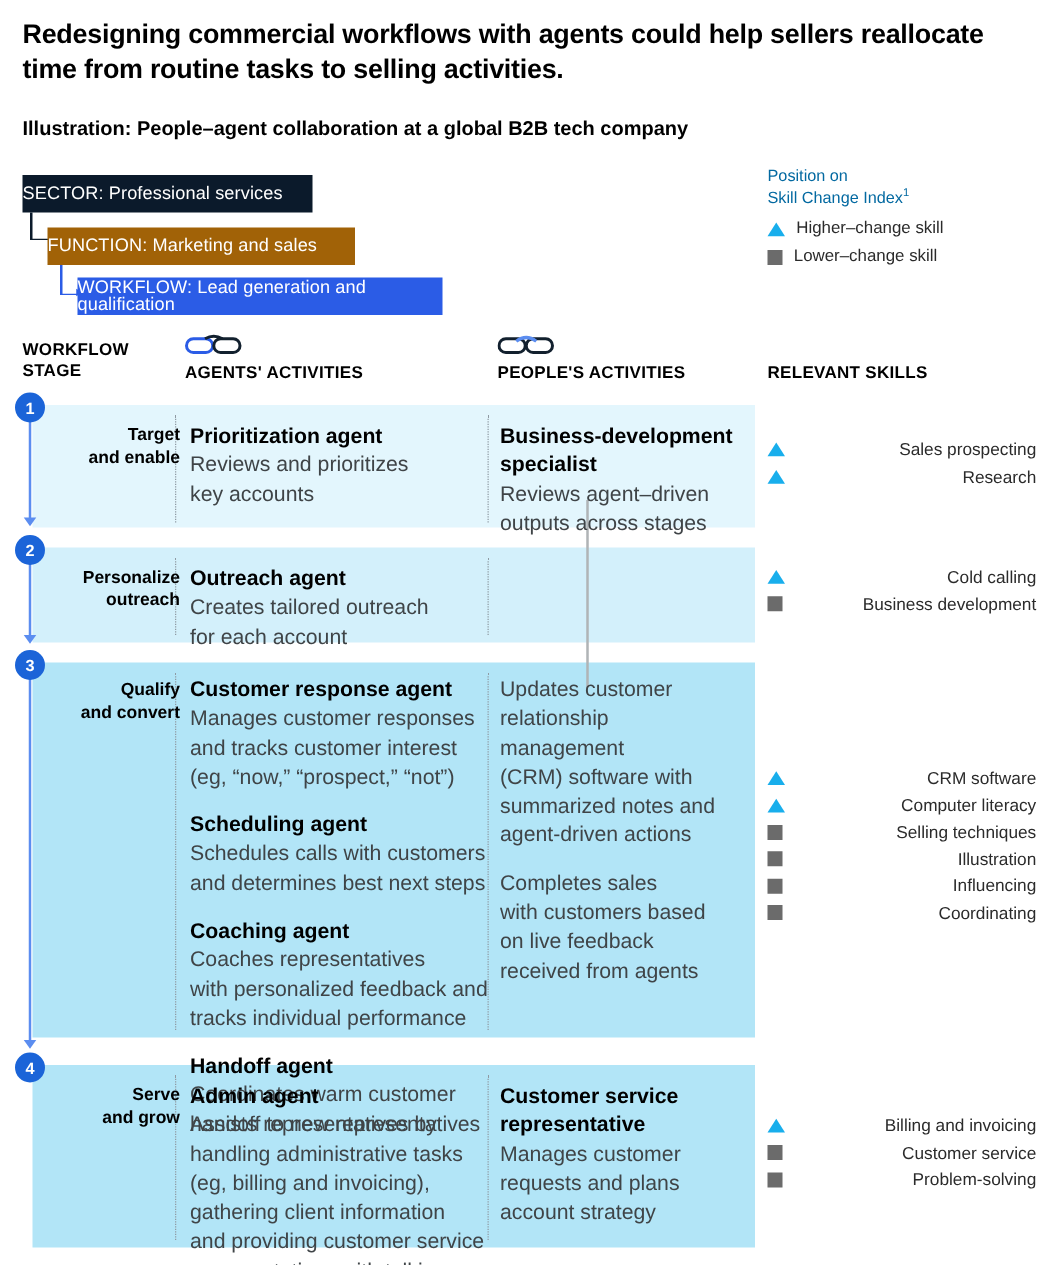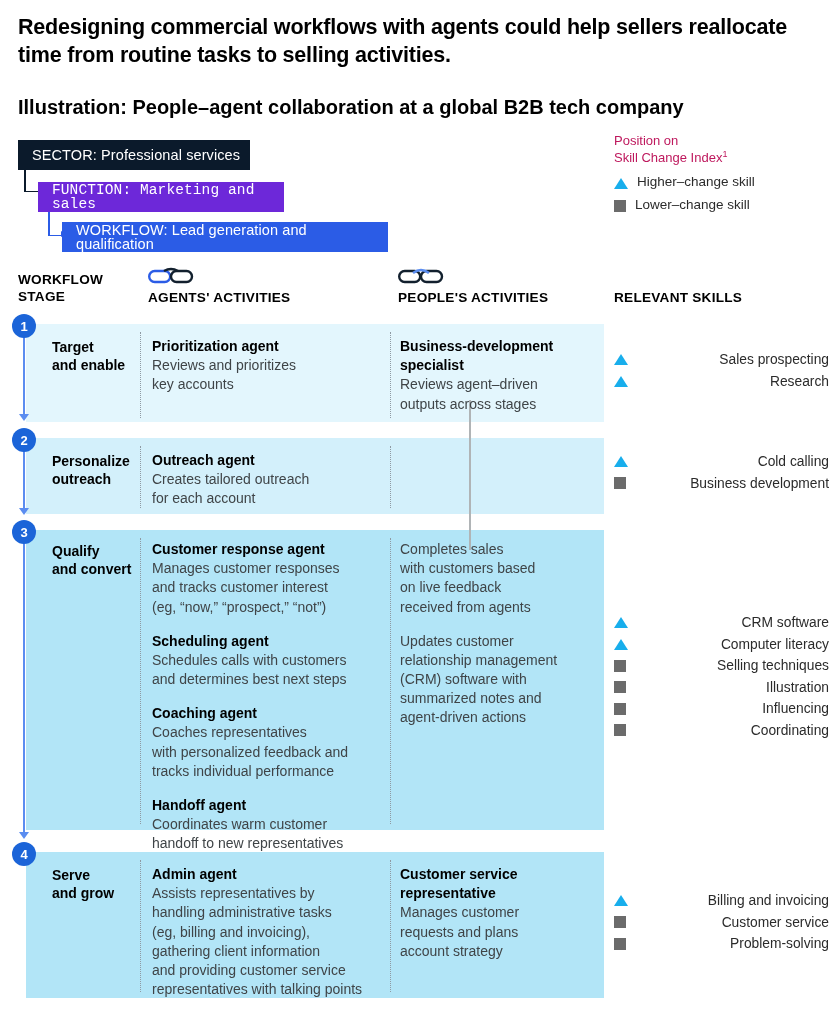--- a/index.html
+++ b/index.html
@@ -15,47 +15,47 @@
   .page{position:relative;width:832px;height:1012px;}
 
   
   .headline{
     position:absolute; left:18px; top:14px; width:800px;
     font-size:21.5px; font-weight:bold; line-height:1.30;
     letter-spacing:-0.2px; color:#000;
   }
   .subhead{
     position:absolute; left:18px; top:94px; width:700px;
-    font-size:20px; font-weight:bold; line-height:1.3; color:#000;
+    font-size:16px; font-weight:bold; line-height:1.3; color:#000;
   }
 
   
   .hbox{
     position:absolute; color:#ffffff;
     font-size:14.5px; line-height:1; display:flex; align-items:center;
-    padding-left:14px; box-sizing:border-box; letter-spacing:0.1px;
+    box-sizing:border-box; letter-spacing:0.1px;
   }
   .hbox.sector  {left:18px;  top:140px; width:232px; height:30px; background:#0b1a2b;}
-  .hbox.function{left:38px;  top:182px; width:246px; height:30px; background:#6d28d9;font-family:Liberation Mono, monospace;}
-  .hbox.workflow{left:62px;  top:222px; width:326px; height:30px; background:#2b5ce6;}
+  .hbox.function{left:38px;  top:182px; width:246px; height:30px; background:#a16207;}
+  .hbox.workflow{left:62px;  top:222px; width:292px; height:30px; background:#2b5ce6;}
 
   .conn{position:absolute;}
   .conn .v{position:absolute; width:1.6px; background:#0b1a2b;}
   .conn .h{position:absolute; height:1.6px; background:#0b1a2b;}
   .conn .ar{
     position:absolute; width:0;height:0;
     border-top:3.5px solid transparent; border-bottom:3.5px solid transparent;
     border-left:5px solid #0b1a2b;
   }
   .conn.blue .v, .conn.blue .h{background:#2b5ce6;}
   .conn.blue .ar{border-left-color:#2b5ce6;}
 
   
   .legend{position:absolute; left:614px; top:133px; width:215px;}
-  .legend .lt{font-size:13px; line-height:1.22; color:#be185d;}
+  .legend .lt{font-size:13px; line-height:1.22; color:#0369a1;}
   .legend .lt sup{font-size:9px;}
   .legend .lrow{display:flex; align-items:flex-end; margin-top:8px; font-size:13.5px; color:#2b2b2b;}
   .legend .lrow .lbl{margin-left:9px;}
 
   .tri{
     width:0;height:0;
     border-left:7px solid transparent; border-right:7px solid transparent;
     border-bottom:11.5px solid #18aeec; display:inline-block;
   }
   .sq{width:12px;height:12px;background:#6b6b6b;display:inline-block;}
@@ -111,25 +111,25 @@
   .vs-b3{left:390px; top:538px; height:286px;}
   .vs-a4{left:140px; top:860px; height:132px;}
   .vs-b4{left:390px; top:860px; height:132px;}
 
   
   .greyline{position:absolute; left:469px; top:400px; width:1.6px; height:150px; background:#b0b4b6;}
 
   
   .stage{
     position:absolute; left:52px; width:92px;
-    font-size:14px; font-weight:bold; line-height:1.32; color:#000;
+    font-size:14px; font-weight:bold; line-height:1.32; color:#000;text-align:right;
   }
   .stage.g1{top:338px;} .stage.g2{top:452px;} .stage.g3{top:542px;} .stage.g4{top:866px;}
 
-  .cellcol{position:absolute; font-size:14px; line-height:1.37; color:#3f4447;}
+  .cellcol{position:absolute; font-size:17px; line-height:1.37; color:#3f4447;}
   .cellcol b{color:#000; font-weight:bold; display:block;}
   .blk{margin-bottom:15px;}
   .blk:last-child{margin-bottom:0;}
 
   .ag1{left:152px; top:337px; width:232px;}
   .pe1{left:400px; top:337px; width:200px;}
   .ag2{left:152px; top:451px; width:232px;}
   .ag3{left:152px; top:540px; width:240px;}
   .pe3{left:400px; top:540px; width:190px;}
   .ag4{left:152px; top:865px; width:240px;}
@@ -243,22 +243,22 @@
   <div class="cellcol ag2">
       <div class="blk"><b>Outreach agent</b><span>Creates tailored outreach<br>for each account</span></div>
     </div>
   <div class="cellcol ag3">
       <div class="blk"><b>Customer response agent</b><span>Manages customer responses<br>and tracks customer interest<br>(eg, “now,” “prospect,” “not”)</span></div>
       <div class="blk"><b>Scheduling agent</b><span>Schedules calls with customers<br>and determines best next steps</span></div>
       <div class="blk"><b>Coaching agent</b><span>Coaches representatives<br>with personalized feedback and<br>tracks individual performance</span></div>
       <div class="blk"><b>Handoff agent</b><span>Coordinates warm customer<br>handoff to new representatives</span></div>
     </div>
   <div class="cellcol pe3">
+      <div class="blk"><span>Updates customer<br>relationship management<br>(CRM) software with<br>summarized notes and<br>agent-driven actions</span></div>
       <div class="blk"><span>Completes sales<br>with customers based<br>on live feedback<br>received from agents</span></div>
-      <div class="blk"><span>Updates customer<br>relationship management<br>(CRM) software with<br>summarized notes and<br>agent-driven actions</span></div>
     </div>
   <div class="cellcol ag4">
       <div class="blk"><b>Admin agent</b><span>Assists representatives by<br>handling administrative tasks<br>(eg, billing and invoicing),<br>gathering client information<br>and providing customer service<br>representatives with talking points</span></div>
     </div>
   <div class="cellcol pe4">
       <div class="blk"><b>Customer service<br>representative</b><span>Manages customer<br>requests and plans<br>account strategy</span></div>
     </div>
 
   <div class="skills sk1">
       <div class="srow">

